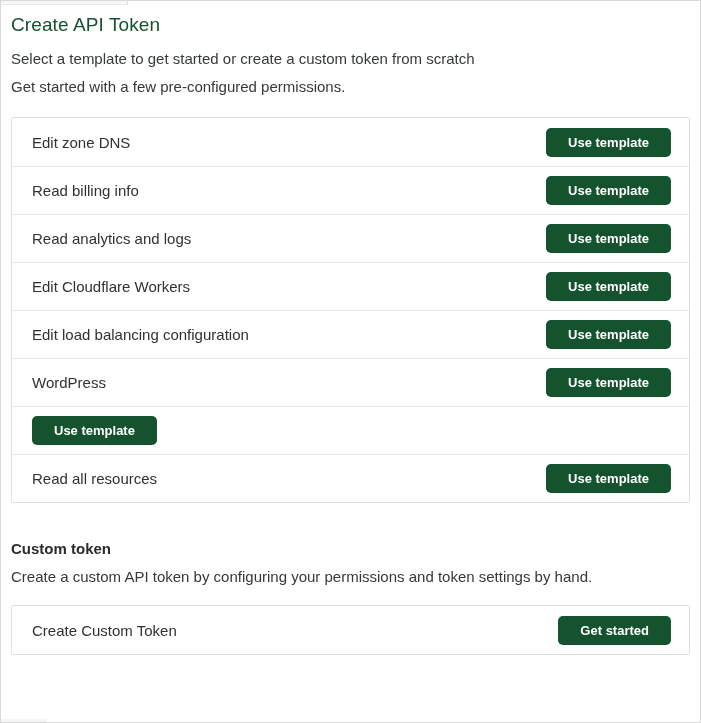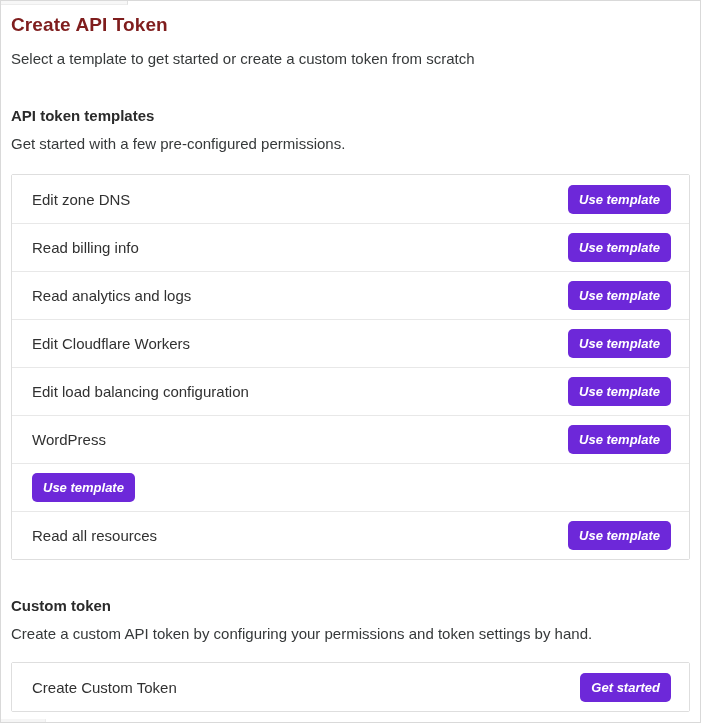--- a/index.html
+++ b/index.html
@@ -35,22 +35,22 @@
     height: 3px;
     background: #f5f5f5;
     border-right: 1px solid #ececec;
   }
   .content {
     padding: 0 10px;
   }
   .page-title {
     margin: 13px 0 0 0;
     font-size: 19px;
-    font-weight: bold;
-    color: #7f1d1d;
+    font-weight: normal;
+    color: #14532d;
     letter-spacing: 0.1px;
   }
   .page-subtitle {
     margin: 14px 0 9px 0;
     font-size: 15px;
     color: #36393a;
   }
   .section-heading {
     margin: 40px 0 0 0;
     font-size: 15px;
@@ -86,46 +86,44 @@
   .token-row:first-child {
     border-top: none;
     gap: 44px;
   }
   .row-label {
     font-size: 15px;
     color: #313131;
   }
   .btn-primary {
     display: inline-block;
-    background: #6d28d9;
+    background: #14532d;
     color: #ffffff;
     font-family: "Liberation Sans", sans-serif;
     font-size: 13px;
     font-weight: bold;
     line-height: 29px;
     height: 29px;
-    padding: 0 11px;
+    padding: 0 22px;
     border: none;
     border-radius: 5px;
     cursor: pointer;
     white-space: nowrap;
-    font-style: italic;
   }
 </style>
 </head>
 <body>
 
 <div class="card">
   <div class="top-edge-artifact"></div>
 
   <div class="content">
     <h1 class="page-title">Create API Token</h1>
     <p class="page-subtitle">Select a template to get started or create a custom token from scratch</p>
 
-    <h2 class="section-heading">API token templates</h2>
     <p class="section-desc">Get started with a few pre-configured permissions.</p>
 
     <div class="token-table">
       <div class="token-row">
         <span class="row-label">Edit zone DNS</span>
         <button class="btn-primary">Use template</button>
       </div>
       <div class="token-row">
         <span class="row-label">Read billing info</span>
         <button class="btn-primary">Use template</button>

